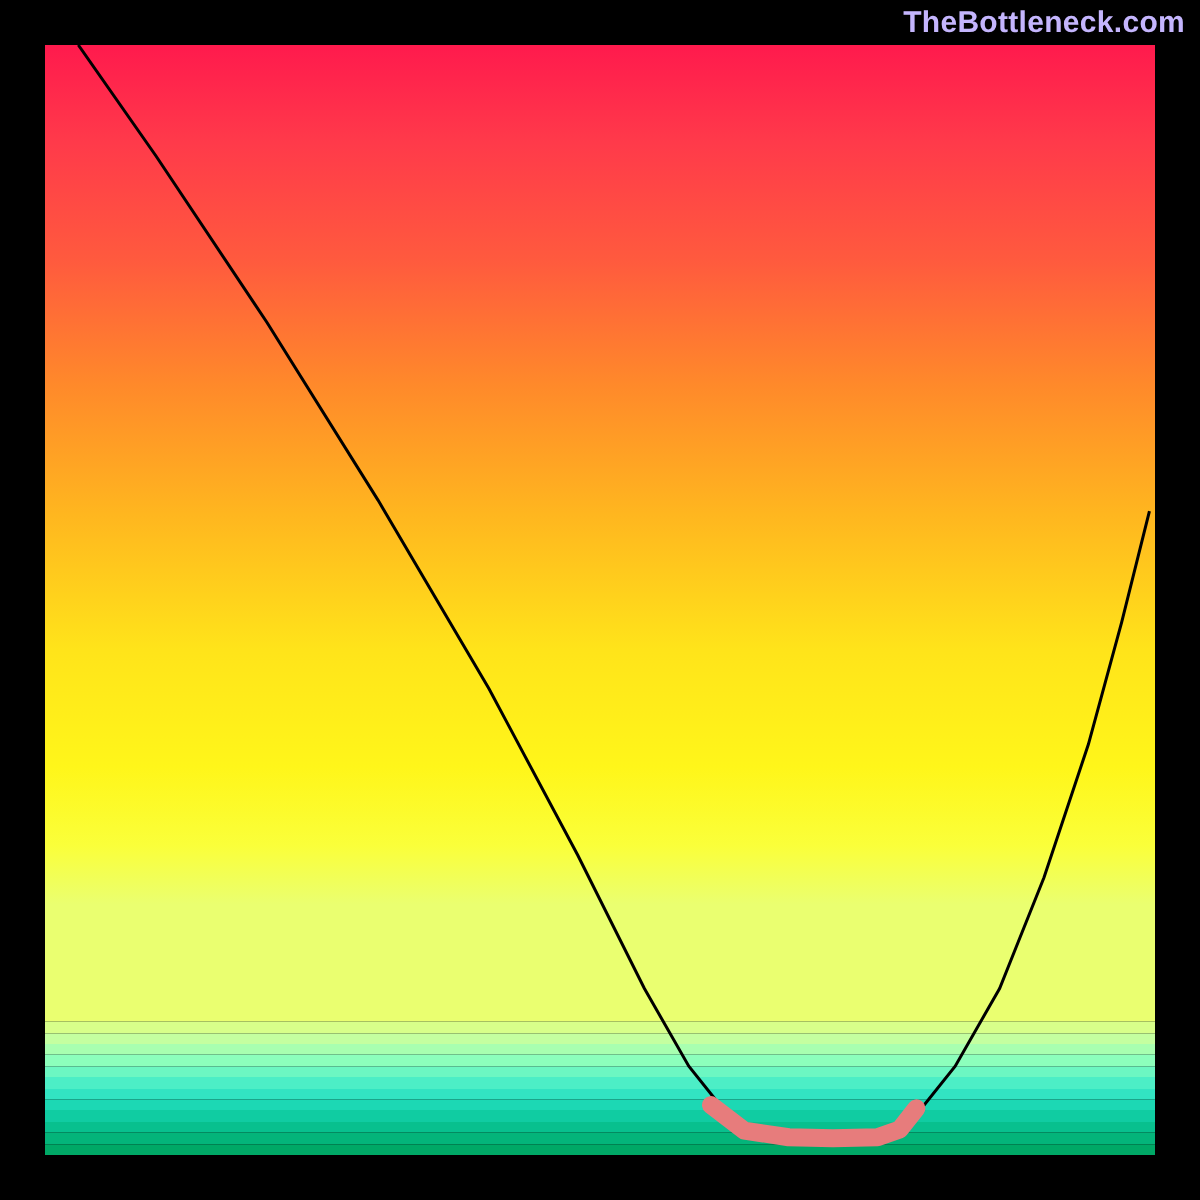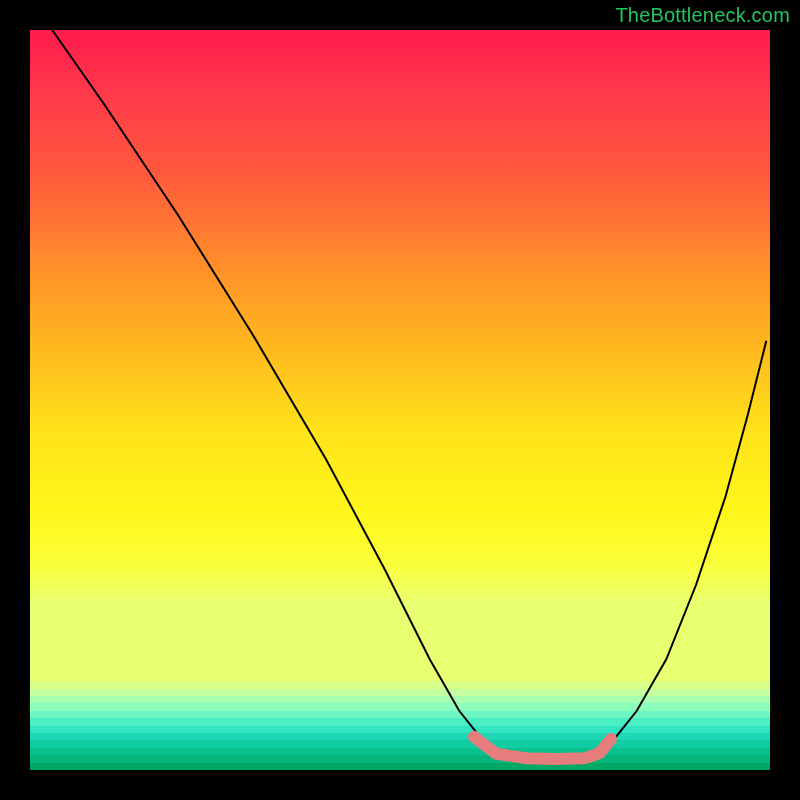--- a/index.html
+++ b/index.html
@@ -14,23 +14,23 @@
   .frame {
     position: relative;
     width: 800px;
     height: 800px;
     background: #000;
   }
   .watermark {
     position: absolute;
     top: 4px;
     right: 10px;
-    color: #22c55e;
+    color: #c4b5fd;
     font-size: 20px;
-    font-weight: 400;
+    font-weight: 700;
     letter-spacing: 0.2px;
     z-index: 10;
   }
   .plot-area {
     position: absolute;
     left: 30px;
     top: 30px;
     width: 740px;
     height: 740px;
     overflow: hidden;

